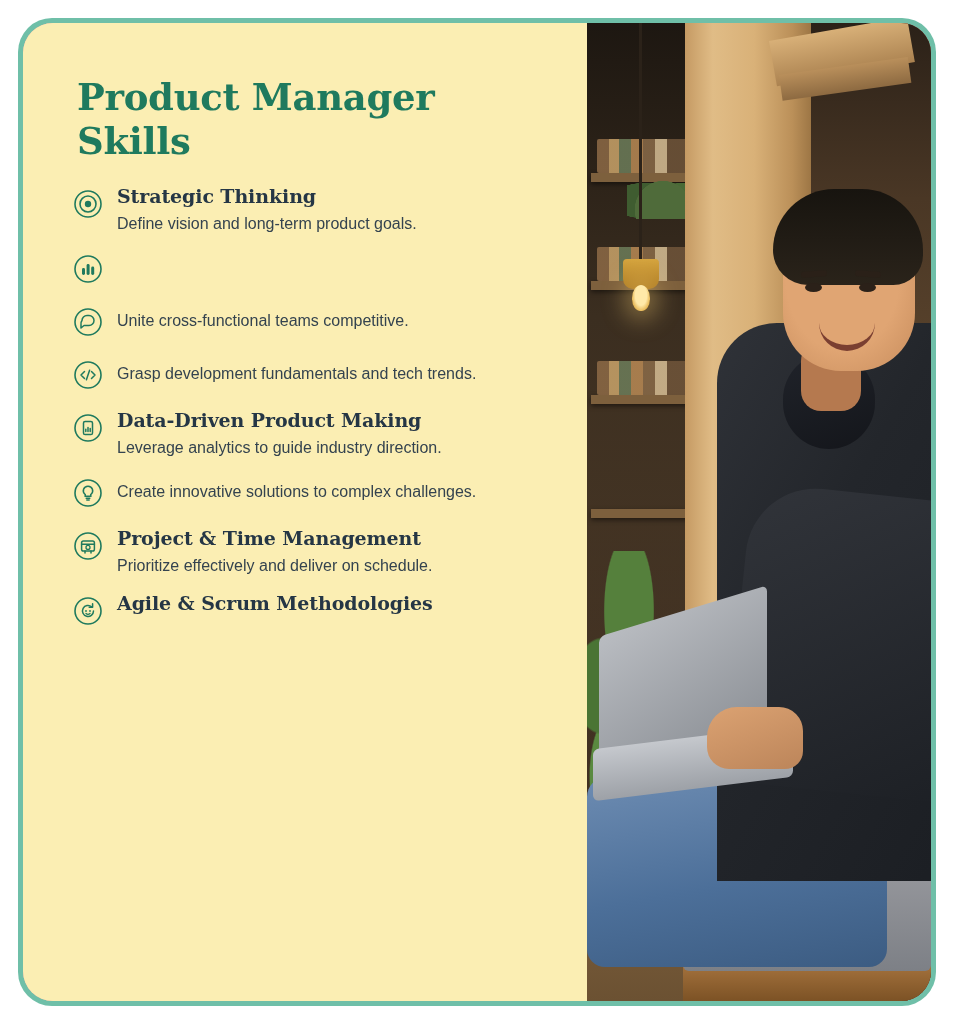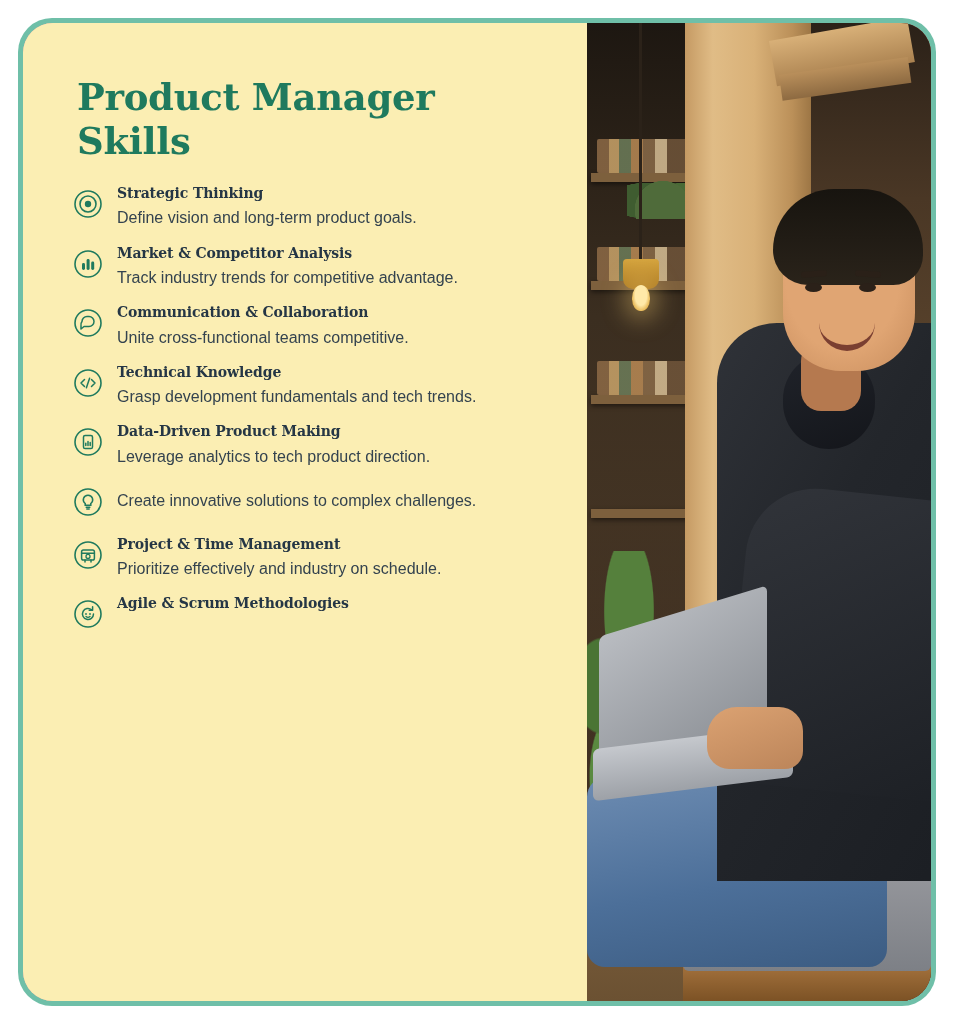--- a/index.html
+++ b/index.html
@@ -77,21 +77,21 @@
     align-items: center;
     justify-content: center;
   }
   .skill-icon svg { display: block; }
 
   .skill-text { padding-top: 1px; }
 
   .skill-title {
     font-family: "DejaVu Serif", serif;
     font-weight: bold;
-    font-size: 14px;
+    font-size: 19px;
     color: #253645;
     letter-spacing: -0.1px;
     line-height: 1.1;
   }
 
   .skill-desc {
     font-family: "Liberation Sans", sans-serif;
     font-size: 16px;
     color: #34434f;
     margin-top: 7px;
@@ -295,63 +295,57 @@
 
         <li class="skill-item">
           <span class="skill-icon">
             <svg width="30" height="30" viewBox="0 0 30 30">
               <circle cx="15" cy="15" r="13" fill="none" stroke="#1f7a5e" stroke-width="1.6"></circle>
               <rect x="9" y="14" width="3" height="7" rx="1.4" fill="#1f7a5e"></rect>
               <rect x="13.6" y="10" width="3" height="11" rx="1.4" fill="#1f7a5e"></rect>
               <rect x="18.2" y="12.5" width="3" height="8.5" rx="1.4" fill="#1f7a5e"></rect>
             </svg>
           </span>
-          <span class="skill-text">
-            <div class="skill-title">Market &amp; Competitor Analysis</div>
-            <div class="skill-desc">Track industry trends for competitive advantage.</div>
-          </span>
         </li>
 
         <li class="skill-item">
           <span class="skill-icon">
             <svg width="30" height="30" viewBox="0 0 30 30">
               <circle cx="15" cy="15" r="13" fill="none" stroke="#1f7a5e" stroke-width="1.6"></circle>
               <path d="M9 13.5a5 5 0 0 1 5-5h2a5 5 0 0 1 0 10h-5l-3 2.5v-3.2a5 5 0 0 1 1-4.3z" fill="none" stroke="#1f7a5e" stroke-width="1.5" stroke-linejoin="round"></path>
             </svg>
           </span>
           <span class="skill-text">
-            <div class="skill-title">Communication &amp; Collaboration</div>
             <div class="skill-desc">Unite cross-functional teams competitive.</div>
           </span>
         </li>
 
         <li class="skill-item">
           <span class="skill-icon">
             <svg width="30" height="30" viewBox="0 0 30 30">
               <circle cx="15" cy="15" r="13" fill="none" stroke="#1f7a5e" stroke-width="1.6"></circle>
               <path d="M11.5 11.5 8 15l3.5 3.5M18.5 11.5 22 15l-3.5 3.5M16.6 10.2l-3.2 9.6" fill="none" stroke="#1f7a5e" stroke-width="1.5" stroke-linecap="round" stroke-linejoin="round"></path>
             </svg>
           </span>
           <span class="skill-text">
-            <div class="skill-title">Technical Knowledge</div>
             <div class="skill-desc">Grasp development fundamentals and tech trends.</div>
           </span>
         </li>
 
         <li class="skill-item">
           <span class="skill-icon">
             <svg width="30" height="30" viewBox="0 0 30 30">
               <circle cx="15" cy="15" r="13" fill="none" stroke="#1f7a5e" stroke-width="1.6"></circle>
               <rect x="10.5" y="8.5" width="9" height="13" rx="1.6" fill="none" stroke="#1f7a5e" stroke-width="1.5"></rect>
               <path d="M12.8 18.4v-2.2M15 18.4v-4M17.2 18.4v-3" stroke="#1f7a5e" stroke-width="1.5" stroke-linecap="round"></path>
             </svg>
           </span>
           <span class="skill-text">
             <div class="skill-title">Data-Driven Product Making</div>
-            <div class="skill-desc">Leverage analytics to tech product direction.</div>
+            <div class="skill-desc">Leverage analytics to guide industry direction.</div>
           </span>
         </li>
 
         <li class="skill-item">
           <span class="skill-icon">
             <svg width="30" height="30" viewBox="0 0 30 30">
               <circle cx="15" cy="15" r="13" fill="none" stroke="#1f7a5e" stroke-width="1.6"></circle>
               <path d="M15 8.2a4.6 4.6 0 0 0-2.8 8.3v1.7h5.6v-1.7A4.6 4.6 0 0 0 15 8.2z" fill="none" stroke="#1f7a5e" stroke-width="1.5"></path>
               <path d="M13.2 20.3h3.6M13.8 22h2.4" stroke="#1f7a5e" stroke-width="1.5" stroke-linecap="round"></path>
             </svg>
@@ -365,21 +359,21 @@
           <span class="skill-icon">
             <svg width="30" height="30" viewBox="0 0 30 30">
               <circle cx="15" cy="15" r="13" fill="none" stroke="#1f7a5e" stroke-width="1.6"></circle>
               <rect x="8.6" y="10" width="12.8" height="10" rx="1.8" fill="none" stroke="#1f7a5e" stroke-width="1.5"></rect>
               <path d="M8.6 13.2h12.8M12 20v2M18 20v2" stroke="#1f7a5e" stroke-width="1.5" stroke-linecap="round"></path>
               <circle cx="15" cy="16.4" r="2" fill="none" stroke="#1f7a5e" stroke-width="1.3"></circle>
             </svg>
           </span>
           <span class="skill-text">
             <div class="skill-title">Project &amp; Time Management</div>
-            <div class="skill-desc">Prioritize effectively and industry on schedule.</div>
+            <div class="skill-desc">Prioritize effectively and deliver on schedule.</div>
           </span>
         </li>
 
         <li class="skill-item">
           <span class="skill-icon">
             <svg width="30" height="30" viewBox="0 0 30 30">
               <circle cx="15" cy="15" r="13" fill="none" stroke="#1f7a5e" stroke-width="1.6"></circle>
               <path d="M20.5 15a5.5 5.5 0 1 1-1.9-4.2" fill="none" stroke="#1f7a5e" stroke-width="1.5" stroke-linecap="round"></path>
               <path d="M19.6 7.8v3.4h-3.4" fill="none" stroke="#1f7a5e" stroke-width="1.5" stroke-linecap="round" stroke-linejoin="round"></path>
               <circle cx="13" cy="15" r="0.9" fill="#1f7a5e"></circle>

